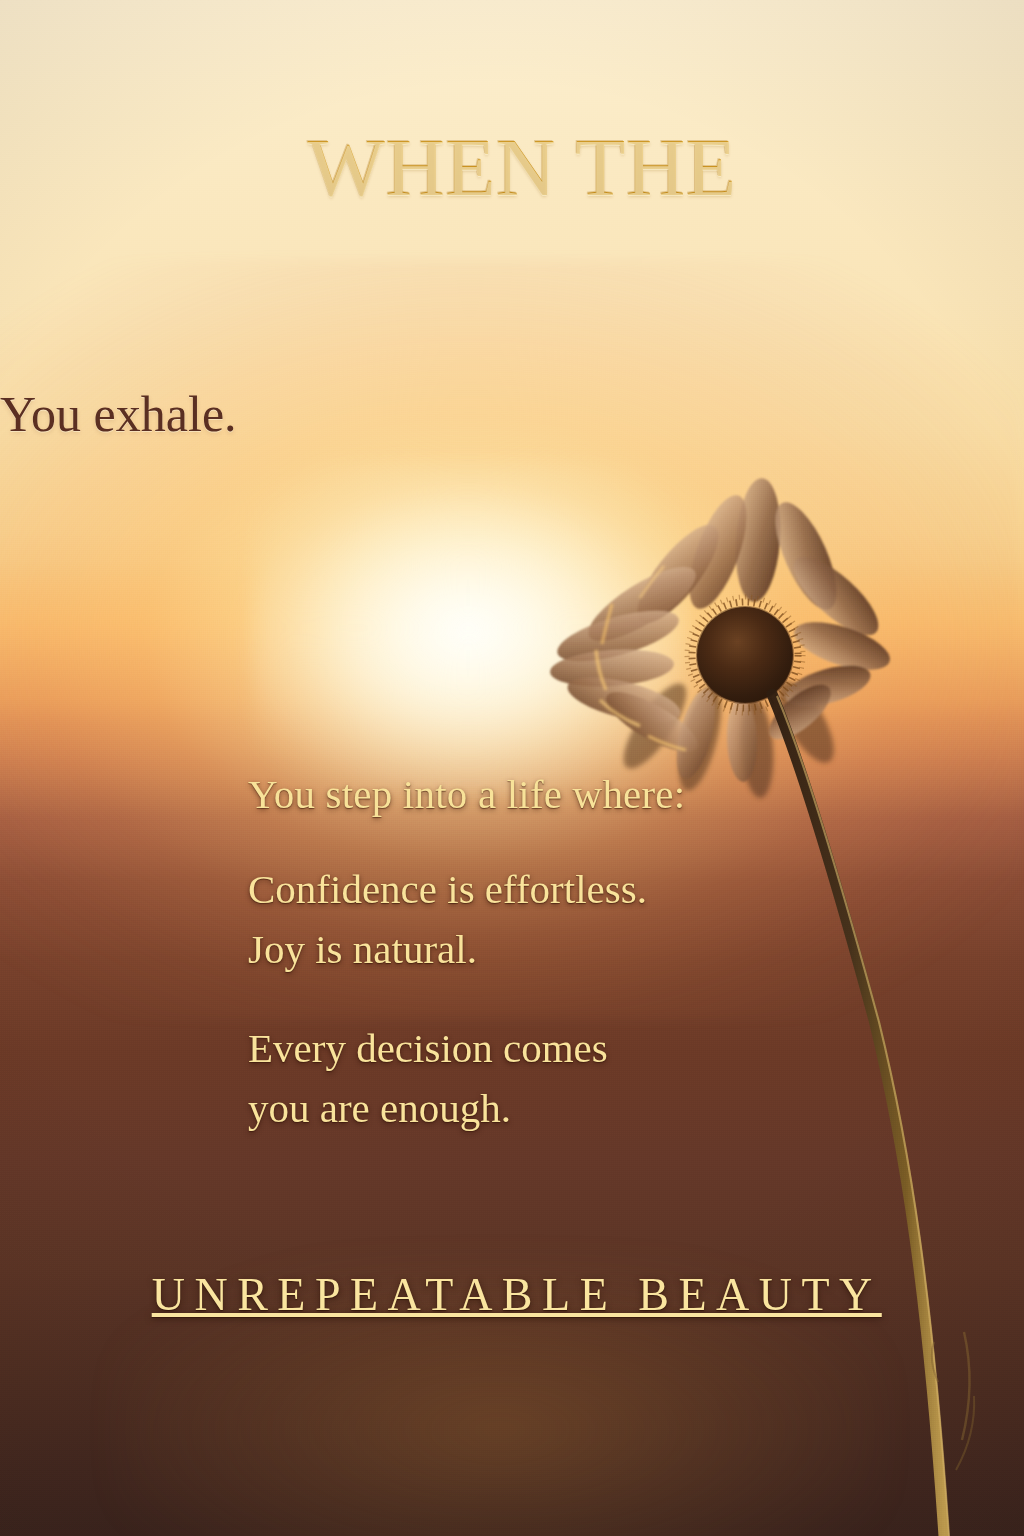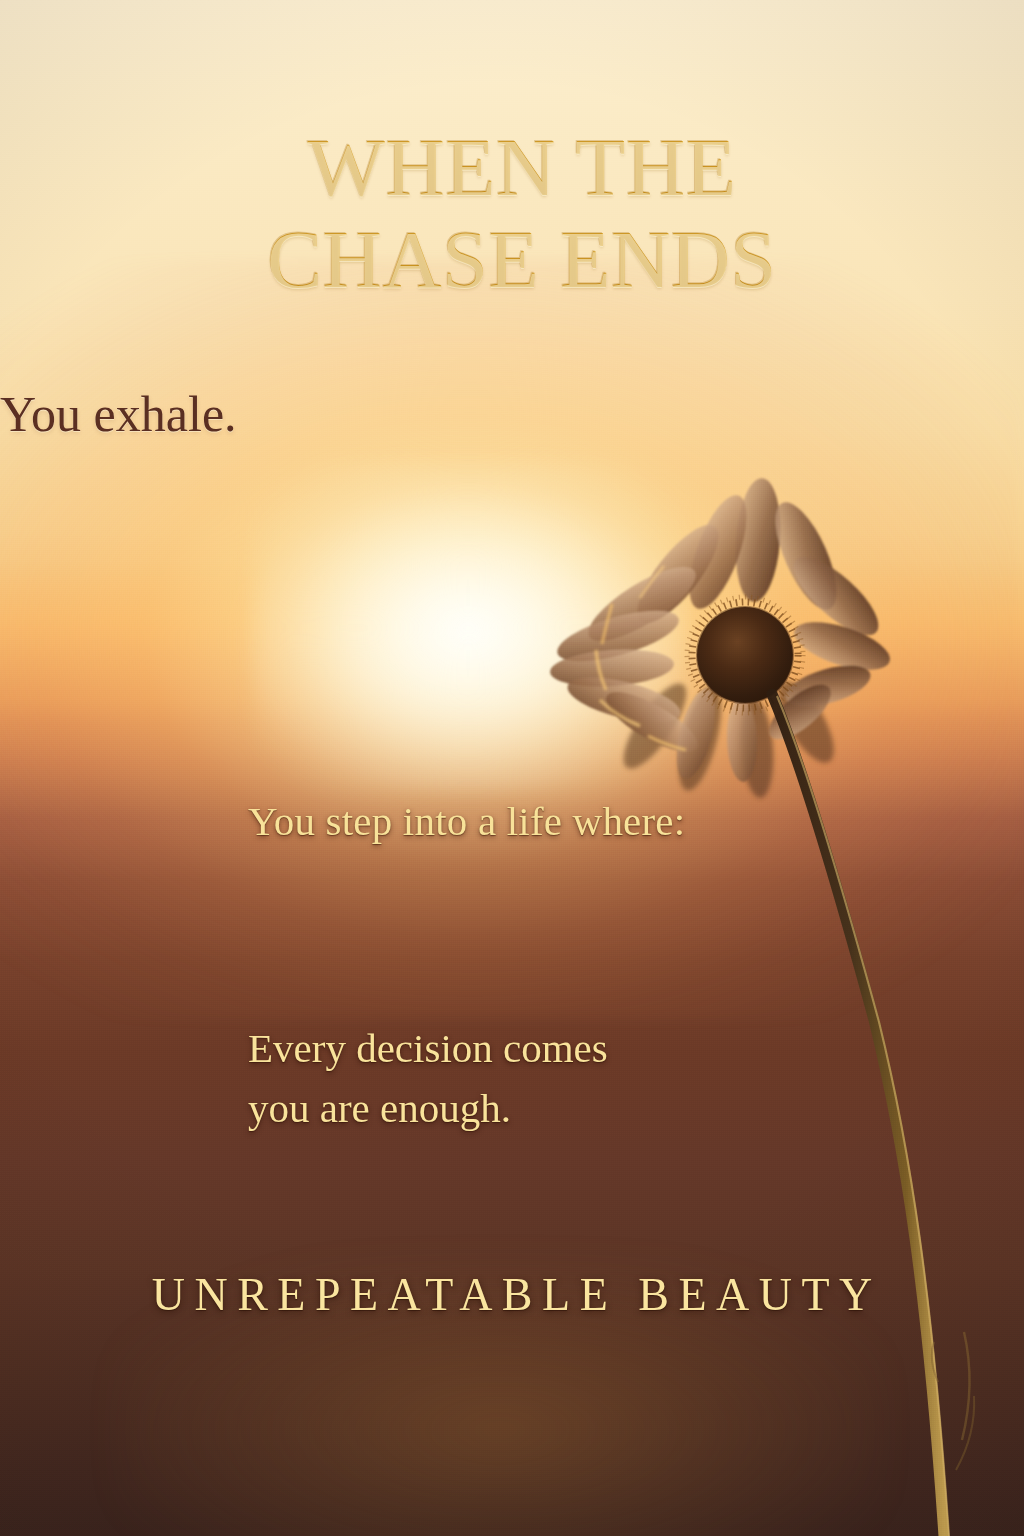--- a/index.html
+++ b/index.html
@@ -169,21 +169,21 @@
     font-size: 50px;
     line-height: 1.45;
     color: #5b2f22;
     text-shadow: 0 1px 0 rgba(255,246,218,0.55), 0 2px 4px rgba(120,70,40,0.16);
   }
   .subtitle .sl { display: block; }
 
   .lead {
     position: absolute;
     left: 248px;
-    top: 797px;
+    top: 770px;
     font-size: 41px;
     line-height: 1.2;
     color: #f8e299;
     letter-spacing: 0.2px;
     text-shadow: 0 2px 5px rgba(60,24,10,0.55), 0 1px 1px rgba(70,30,12,0.60);
   }
 
   .benefits {
     position: absolute;
     left: 248px;
@@ -209,20 +209,21 @@
   .brand {
     position: absolute;
     left: 0; right: 0;
     top: 1268px;
     text-align: center;
     font-size: 46px;
     letter-spacing: 9.5px;
     text-indent: 9.5px;
     color: #fae59f;
     text-shadow: 0 2px 6px rgba(40,16,6,0.62), 0 1px 1px rgba(48,20,8,0.70);
+    text-decoration: underline;
   }
 </style>
 </head>
 <body>
 
 <div id="poster">
 
   <div class="sky-base"></div>
   <div class="horizon-band"></div>
   <div class="sun-glow"></div>
@@ -322,29 +323,32 @@
     </svg>
   </div>
 
   <div class="vignette"></div>
   <div class="grain"></div>
 
   <div class="text-layer">
 
     <div class="title">
       <span class="tl">WHEN THE</span>
-      <span class="tl">CHASE ENDS</span>
     </div>
 
     <div class="subtitle">
       <span class="sl">You exhale.</span>
     </div>
 
     <div class="lead">You step into a life where:</div>
 
+    <div class="benefits">
+      <span class="bl">Confidence is effortless.</span>
+      <span class="bl">Joy is natural.</span>
+    </div>
 
     <div class="closing">
       <span class="cl">Every decision comes</span>
       <span class="cl">you are enough.</span>
     </div>
 
     <div class="brand">UNREPEATABLE BEAUTY</div>
 
   </div>
 </div>

